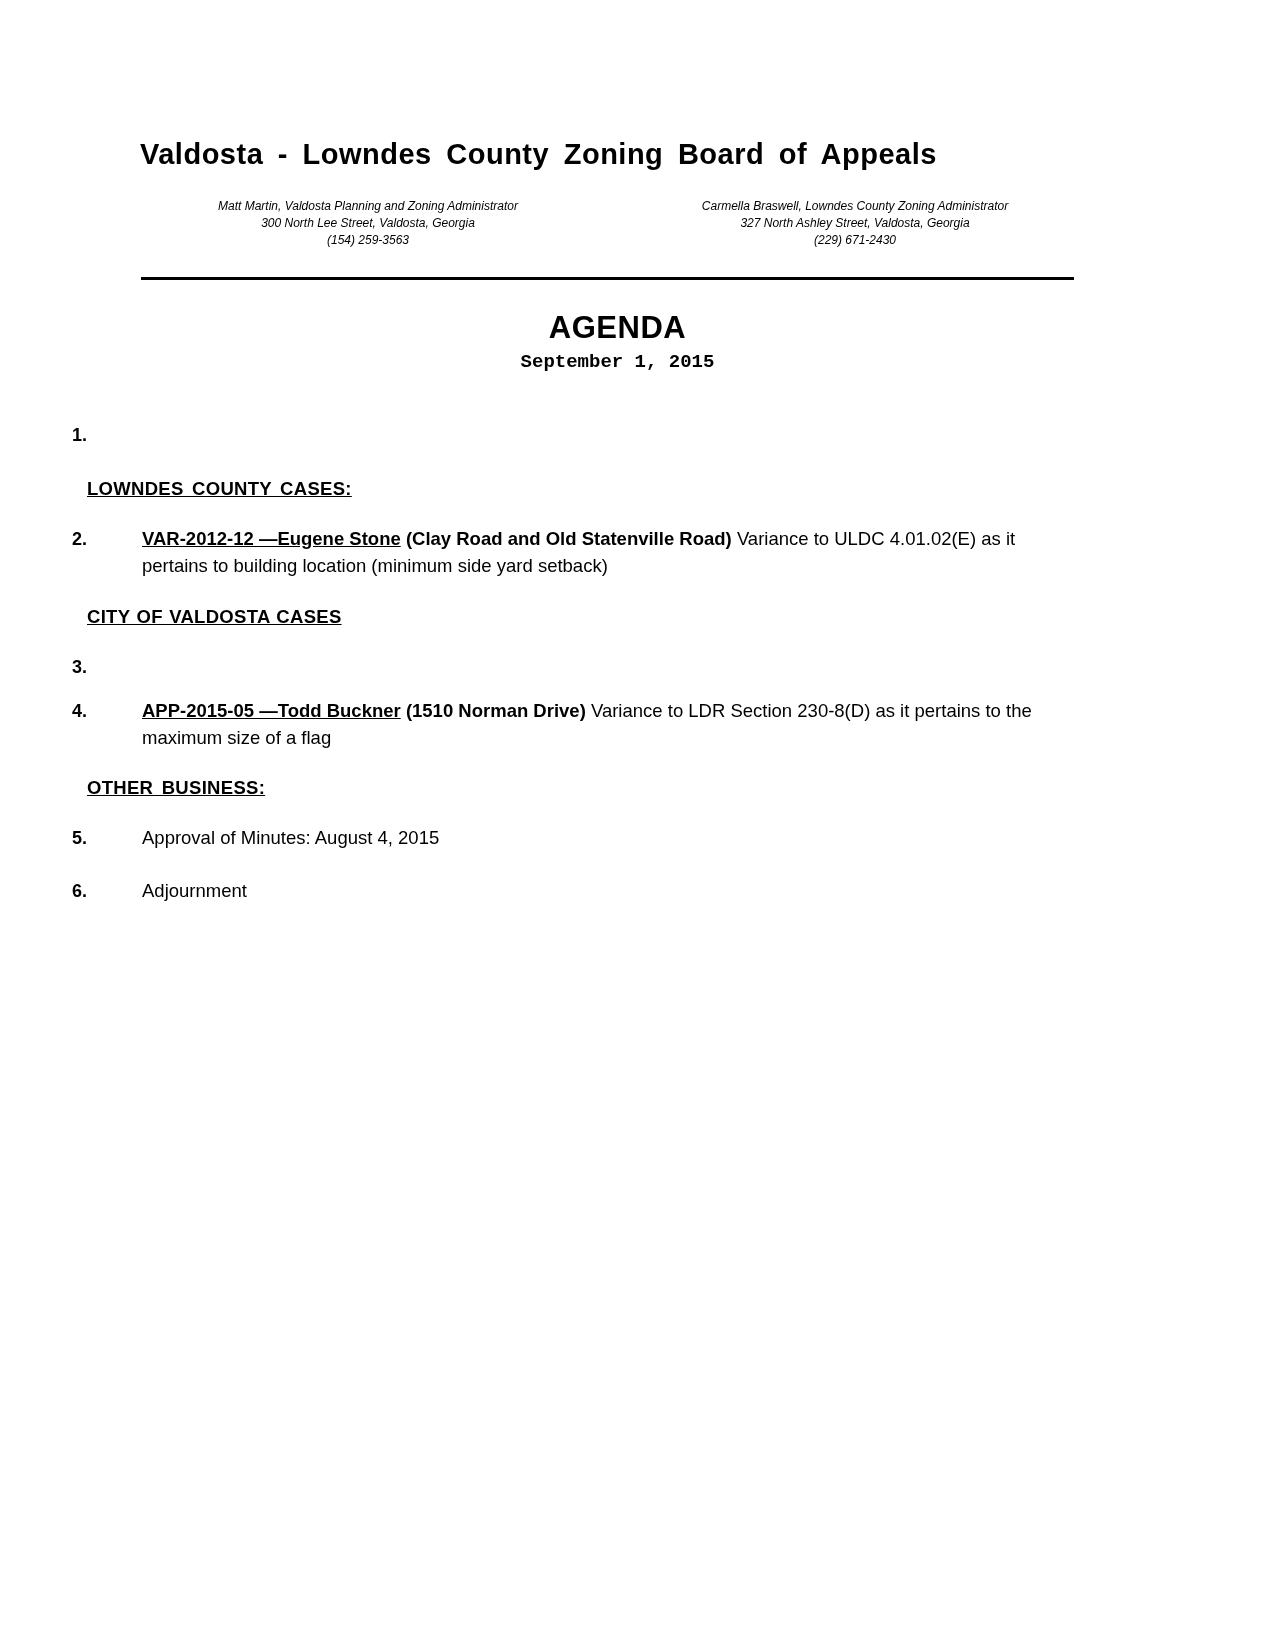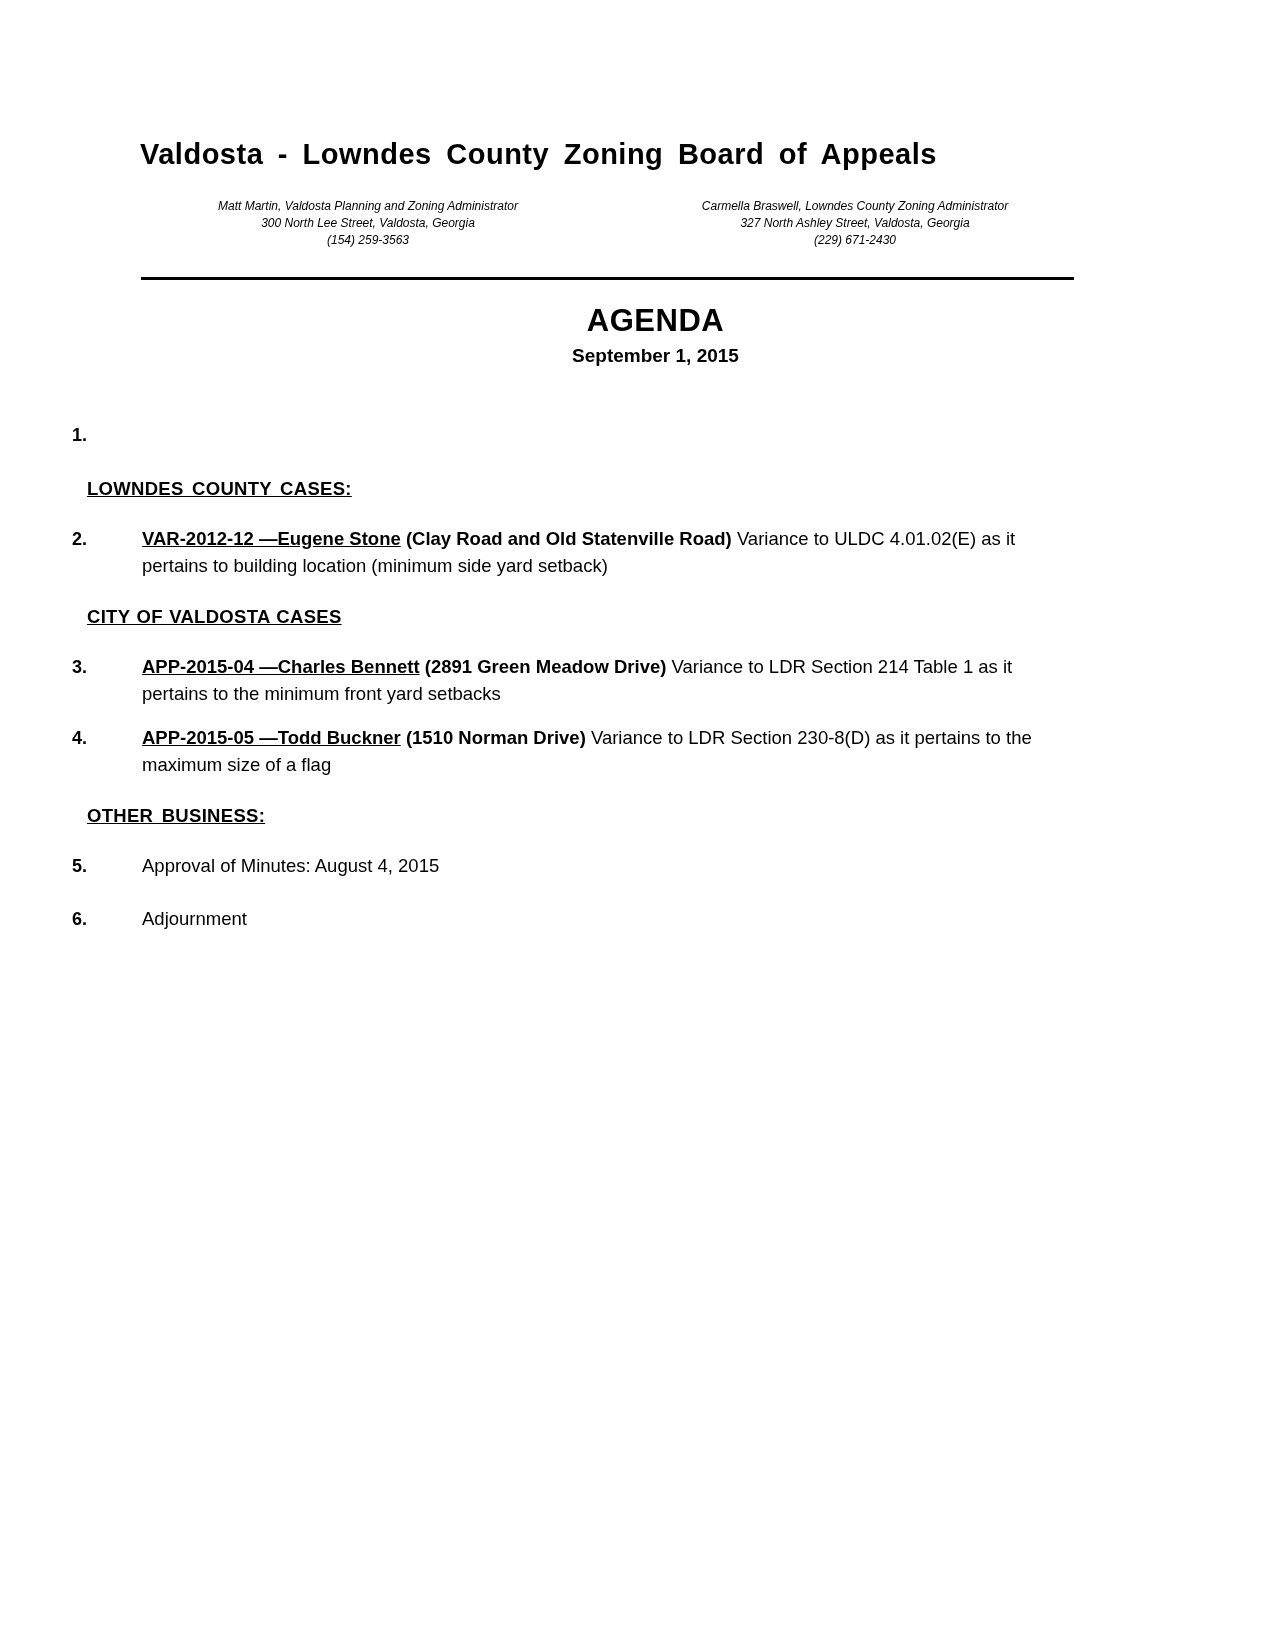--- a/index.html
+++ b/index.html
@@ -54,36 +54,36 @@
     position: absolute;
     left: 141px;
     top: 277px;
     width: 933px;
     height: 3px;
     background: #000;
   }
   .agenda-block {
     position: absolute;
     left: 0;
-    top: 304px;
+    top: 311px;
     width: 1235px;
     text-align: center;
-    margin-left: 38px;
   }
   .agenda-word {
     font-size: 31px;
     font-weight: bold;
     letter-spacing: 0.5px;
     line-height: 1.1;
   }
   .agenda-date {
     font-size: 19px;
     font-weight: bold;
     margin-top: 6px;
     line-height: 1.25;
+    font-family: Liberation Mono, monospace;
   }
   .agenda-time {
     font-size: 19px;
     font-weight: bold;
     line-height: 1.25;
   }
   .items {
     position: absolute;
     left: 0;
     top: 422px;
@@ -172,21 +172,20 @@
     </div>
 
     <div class="spacer-26"></div>
 
     <div class="section-head tight">CITY OF VALDOSTA CASES</div>
 
     <div class="spacer-26"></div>
 
     <div class="item">
       <div class="item-num">3.</div>
-      <div class="item-body wide"><b class="u">APP-2015-04 —Charles Bennett</b> <b class="nb">(2891 Green Meadow Drive)</b> <span>Variance to LDR Section 214 Table 1 as it pertains to the minimum front yard setbacks</span></div>
     </div>
 
     <div class="spacer-18"></div>
 
     <div class="item">
       <div class="item-num">4.</div>
       <div class="item-body wide"><b class="u">APP-2015-05 —Todd Buckner</b> <b class="nb">(1510 Norman Drive)</b> <span>Variance to LDR Section 230-8(D) as it pertains to the maximum size of a flag</span></div>
     </div>
 
     <div class="spacer-26"></div>

